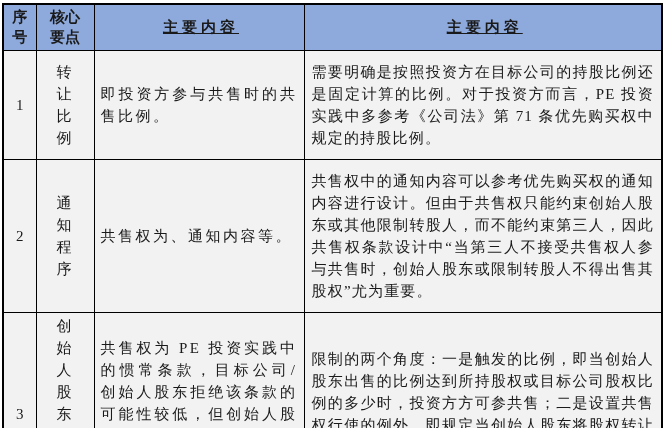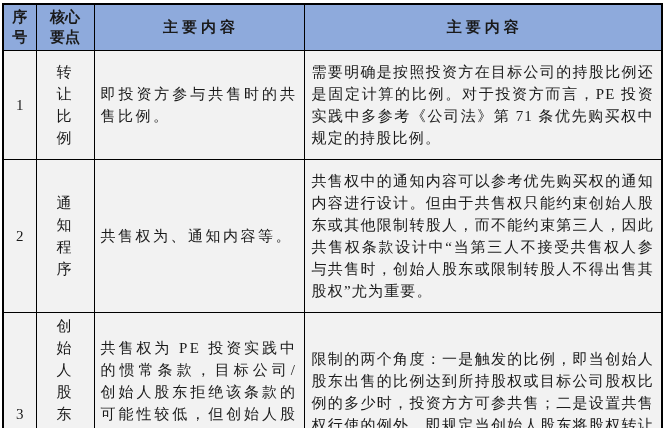--- a/index.html
+++ b/index.html
@@ -36,21 +36,21 @@
   thead th {
     background: #8EAADC;
     font-weight: bold;
     font-size: 15px;
     line-height: 20px;
     text-align: center;
     border-bottom: 2px solid #000000;
     padding: 2px;
   }
   .pre-line { white-space: pre-line; }
-  .th-wide { letter-spacing: 4px; text-indent: 4px; }
+  .th-wide { letter-spacing: 4px; text-indent: 4px; text-decoration: underline; }
   tbody td {
     background: #F2F2F2;
     font-size: 15px;
     line-height: 22px;
   }
   td.c-no {
     text-align: center;
     font-size: 15px;
     padding: 2px;
   }

